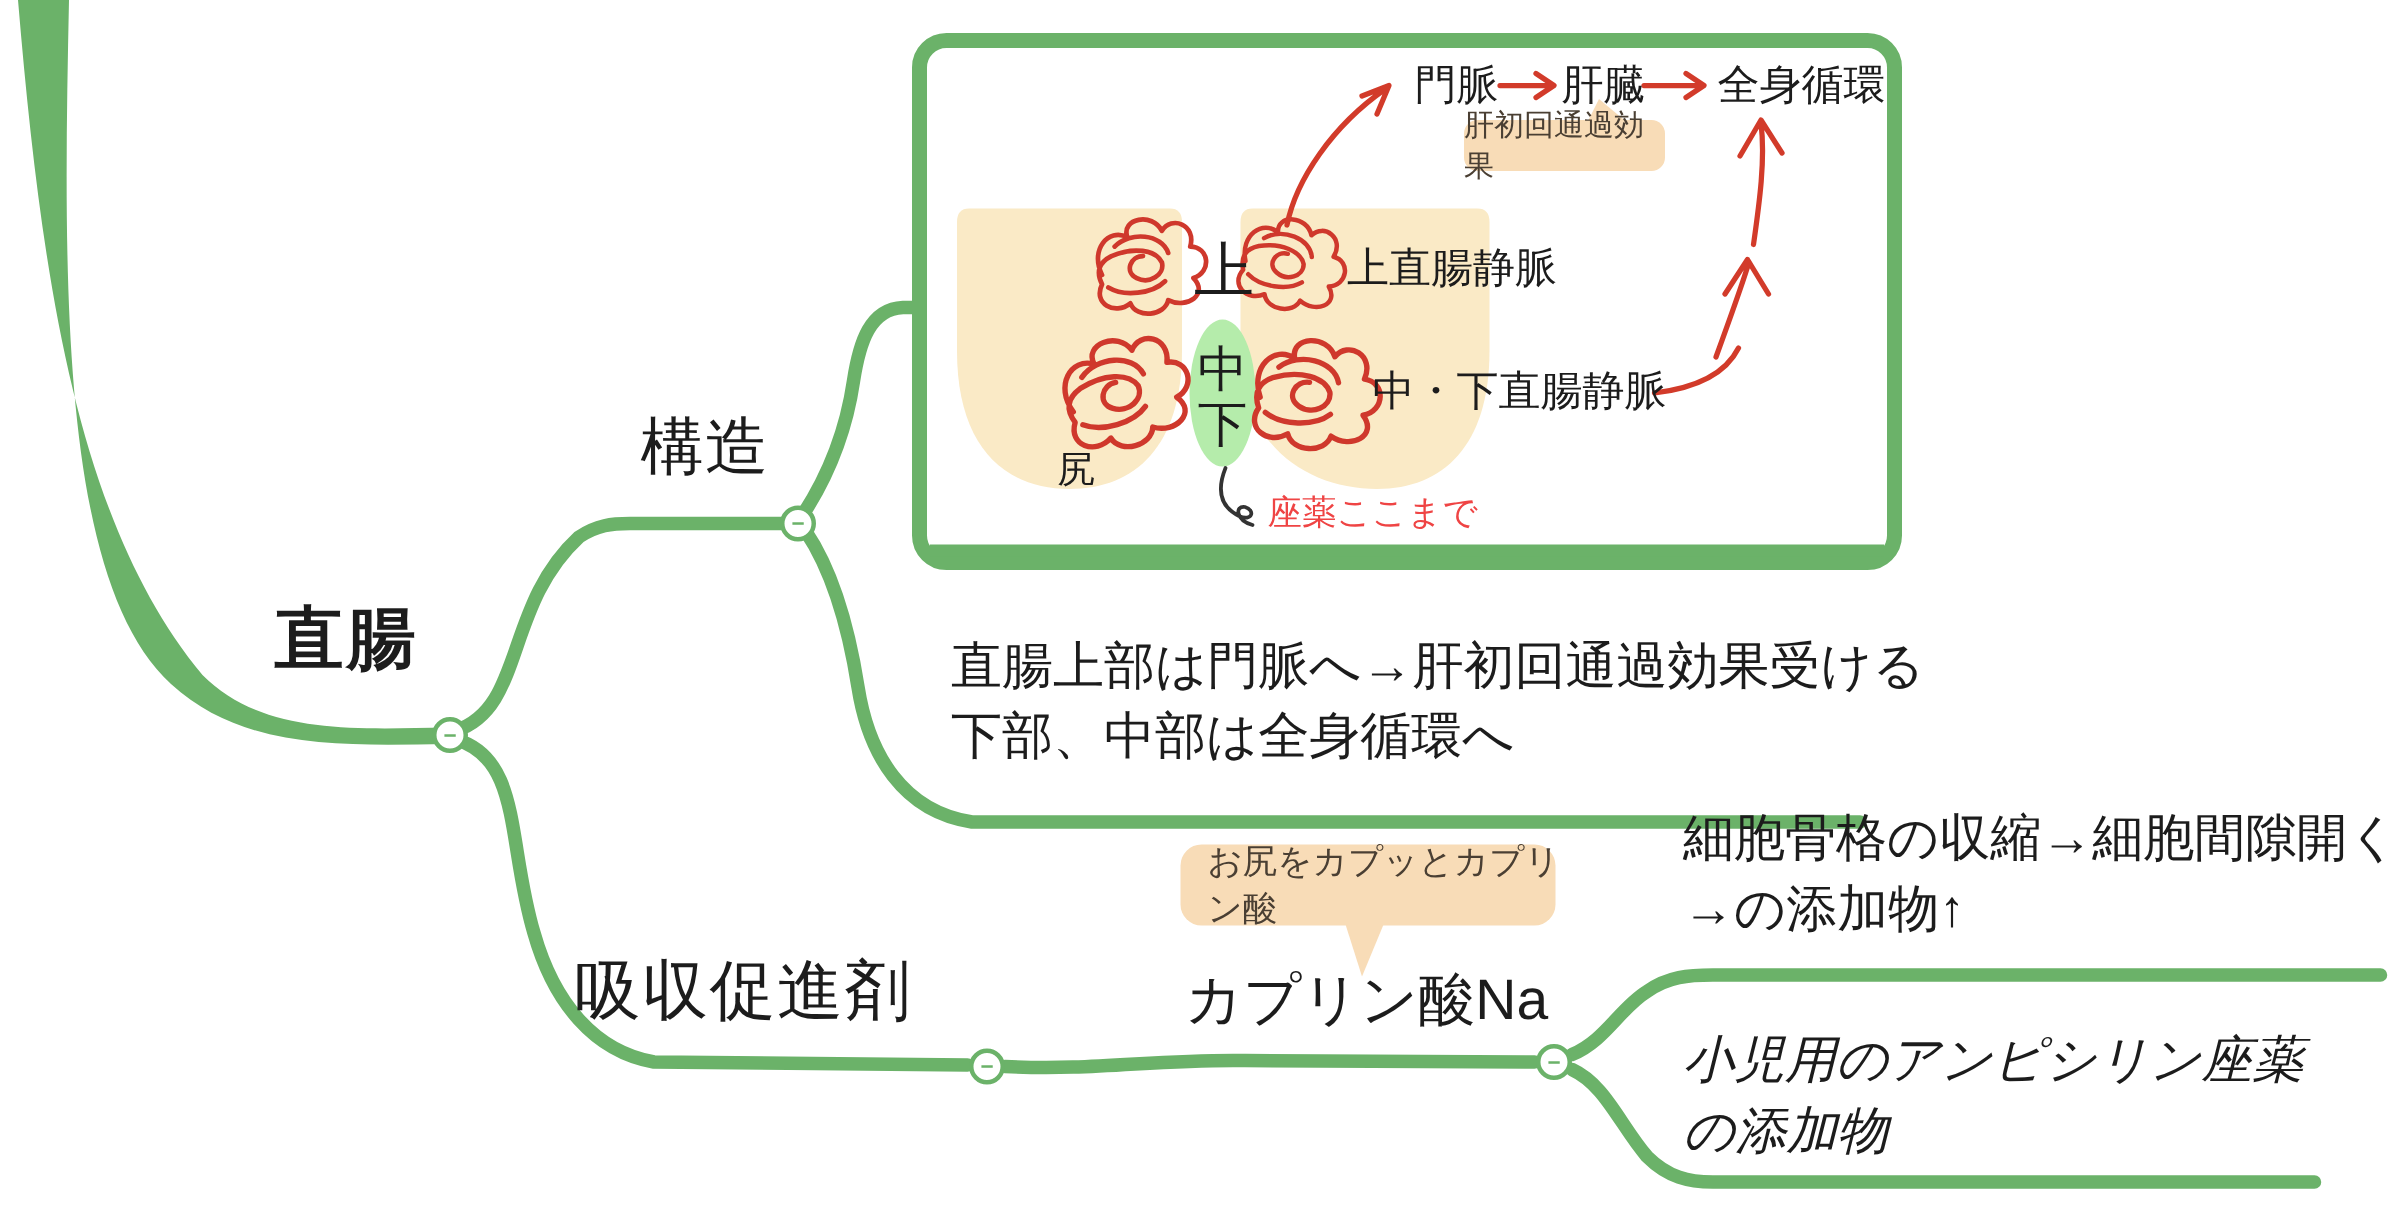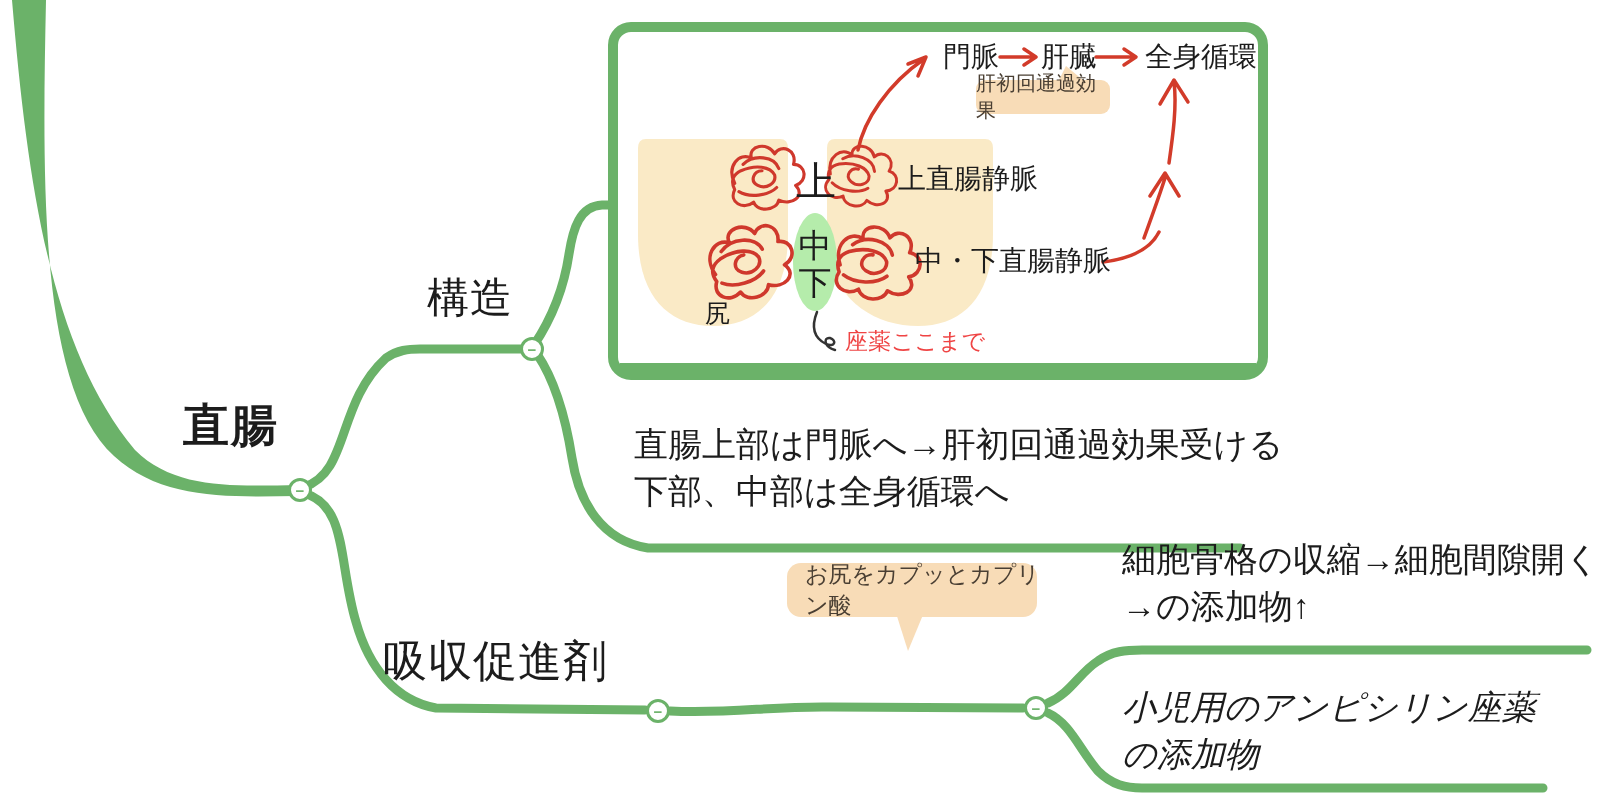--- a/index.html
+++ b/index.html
@@ -111,20 +111,21 @@
   <div class="t boxlabel" style="left:915px;top:245px;">中・下直腸静脈</div>
   <div class="t" style="left:705px;top:299px;font-size:25px;font-weight:500;">尻</div>
   <div class="t small" style="left:845px;top:328px;">座薬ここまで</div>
 
   <div class="t note" style="left:634px;top:421px;">
     <div>直腸上部は門脈へ→肝初回通過効果受ける</div>
     <div>下部、中部は全身循環へ</div>
   </div>
 
   <div class="t topic-l1" style="left:383px;top:636px;font-size:44px;">吸収促進剤</div>
+  <div class="t topic-l2" style="left:790px;top:646px;">カプリン酸Na</div>
 
   <div class="callout-text" style="left:787px;top:563px;width:250px;height:54px;font-size:23px;margin-left:18px;">お尻をカプッとカプリン酸</div>
 
   <div class="t note" style="left:1122px;top:536px;">
     <div>細胞骨格の収縮→細胞間隙開く</div>
     <div>→の添加物↑</div>
   </div>
 
   <div class="t note" style="left:1122px;top:684px;font-style:italic;">
     <div>小児用のアンピシリン座薬</div>

